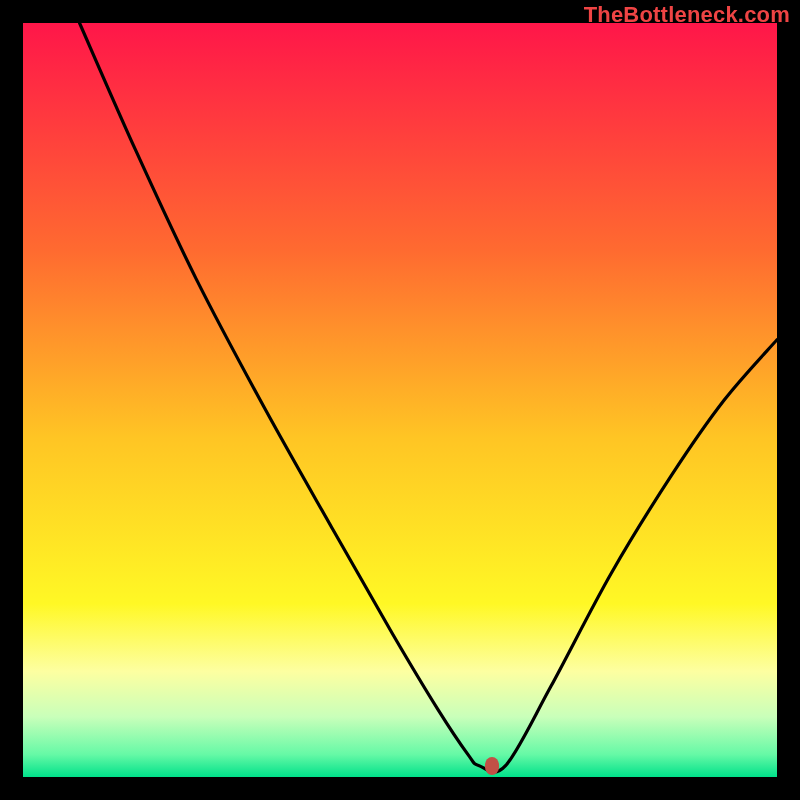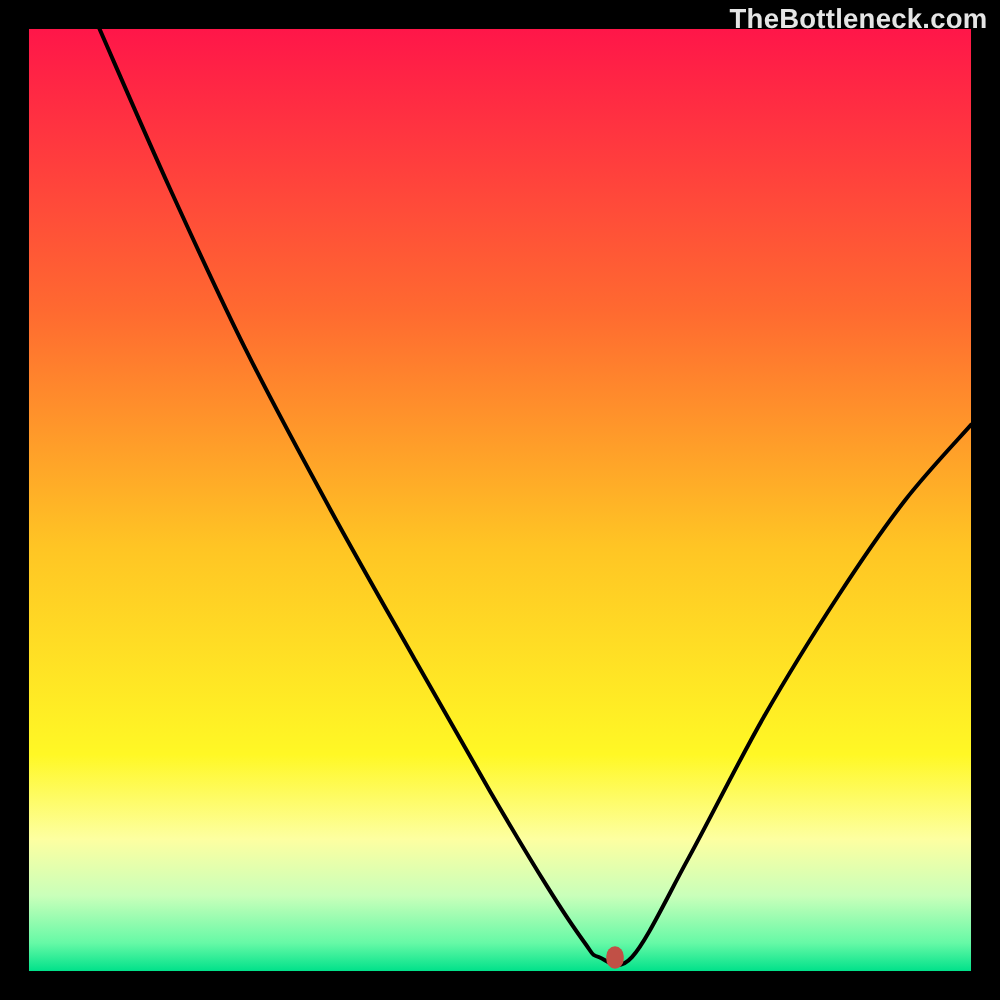--- a/index.html
+++ b/index.html
@@ -16,21 +16,21 @@
     height: 800px;
     background: #000;
   }
   .watermark {
     position: absolute;
     top: 2px;
     right: 10px;
     font-family: Arial, Helvetica, sans-serif;
     font-size: 22px;
     font-weight: 600;
-    color: #e5e5e5;
+    color: #ef4444;
     letter-spacing: 0.2px;
     z-index: 10;
   }
   .plot {
     position: absolute;
     left: 23px;
     top: 23px;
     width: 754px;
     height: 754px;
     overflow: hidden;

